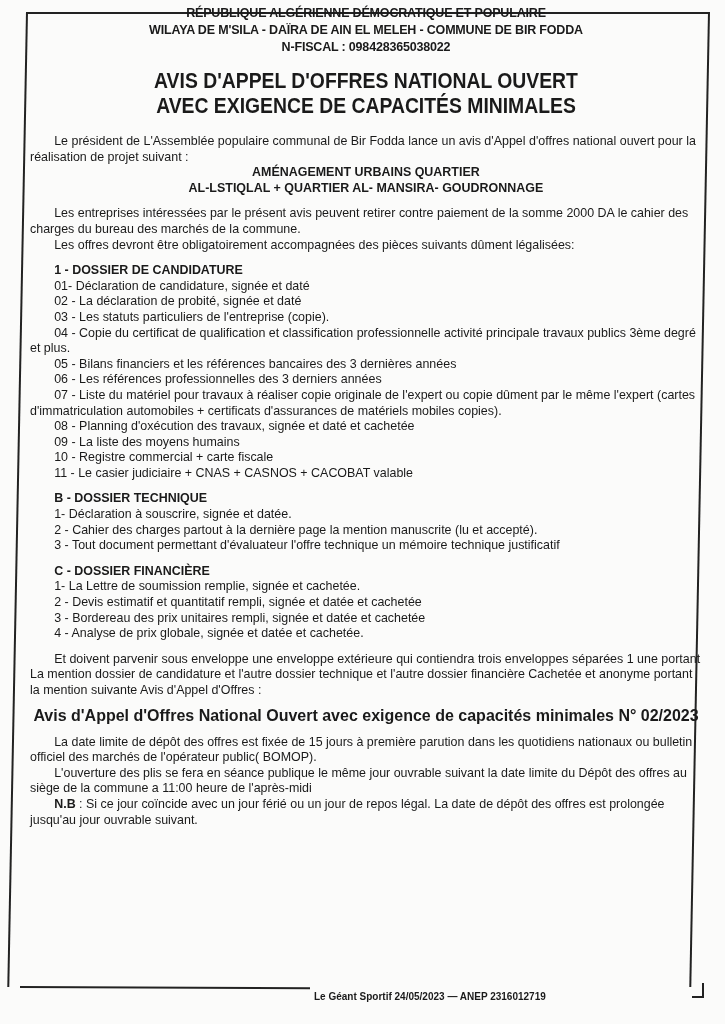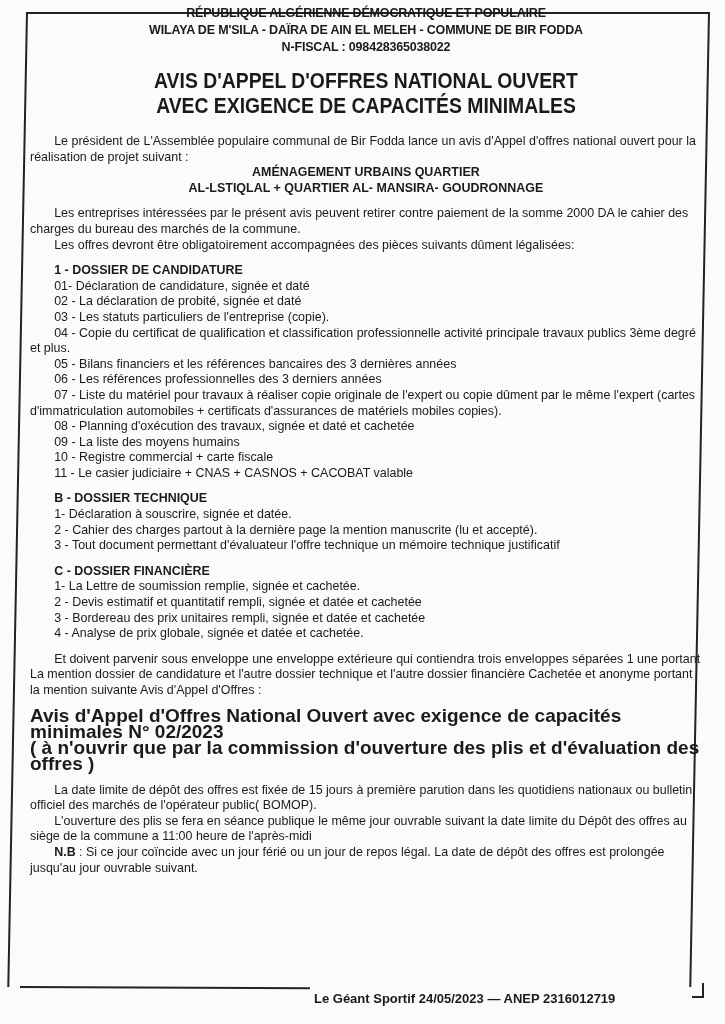--- a/index.html
+++ b/index.html
@@ -18,27 +18,27 @@
   .hdr { text-align:center; font-weight:bold; font-size:13.6px; line-height:17px; letter-spacing:-0.2px; transform:scaleX(0.92); }
   .title { text-align:center; font-weight:bold; font-size:21.5px; line-height:25px; margin-top:14px; transform:scaleX(0.9); }
   p { margin:0; font-size:13.4px; line-height:15.6px; }
   .cond { transform:scaleX(0.93); transform-origin:left top; width:107.5%; }
   .ind { text-indent:26px; }
   .center { text-align:center; }
   .bold { font-weight:bold; }
   .item { padding-left:26px; }
   .gap { height:10px; }
   .sec { font-weight:bold; padding-left:26px; }
-  .avis { font-weight:bold; font-size:19px; line-height:16px; }
+  .avis { text-align:center; font-weight:bold; font-size:16px; line-height:16px; }
   .footer-line {
     position:absolute; left:20px; top:986px; width:290px; height:2px; background:#222;
     transform:rotate(0.25deg); transform-origin:left;
   }
   .footer-text {
-    position:absolute; left:314px; top:991px; font-weight:bold; font-size:13px; white-space:nowrap;
+    position:absolute; left:314px; top:991px; font-weight:bold; font-size:10px; white-space:nowrap;
   }
   .footer-tick { position:absolute; left:702px; top:983px; width:2px; height:14px; background:#222; }
   .footer-tick-h { position:absolute; left:692px; top:996px; width:12px; height:2px; background:#222; }
 </style>
 </head>
 <body>
 
 <div class="frame"></div>
 
 <div class="content">
@@ -95,21 +95,20 @@
       <p class="item">4 - Analyse de prix globale, signée et datée et cachetée.</p>
     </div>
     <div class="gap"></div>
 
     <p class="ind">Et doivent parvenir sous enveloppe une enveloppe extérieure qui contiendra trois enveloppes séparées 1 une portant La mention dossier de candidature et l'autre dossier technique et l'autre dossier financière Cachetée et anonyme portant la mention suivante Avis d'Appel d'Offres :</p>
     <div class="gap"></div>
   </div>
 
   <div class="avis">
     <div>Avis d'Appel d'Offres National Ouvert avec exigence de capacités minimales N° 02/2023</div>
-    <div>( à n'ouvrir que par la commission d'ouverture des plis et d'évaluation des offres )</div>
   </div>
   <div class="gap"></div>
 
   <div class="cond">
     <p class="ind">La date limite de dépôt des offres est fixée de 15 jours à première parution dans les quotidiens nationaux ou bulletin officiel des marchés de l'opérateur public( BOMOP).</p>
     <p class="ind">L'ouverture des plis se fera en séance publique le même jour ouvrable suivant la date limite du Dépôt des offres au siège de la commune a 11:00 heure de l'après-midi</p>
     <p class="ind"><span class="bold">N.B</span><span> : Si ce jour coïncide avec un jour férié ou un jour de repos légal. La date de dépôt des offres est prolongée jusqu'au jour ouvrable suivant.</span></p>
   </div>
 </div>
 

